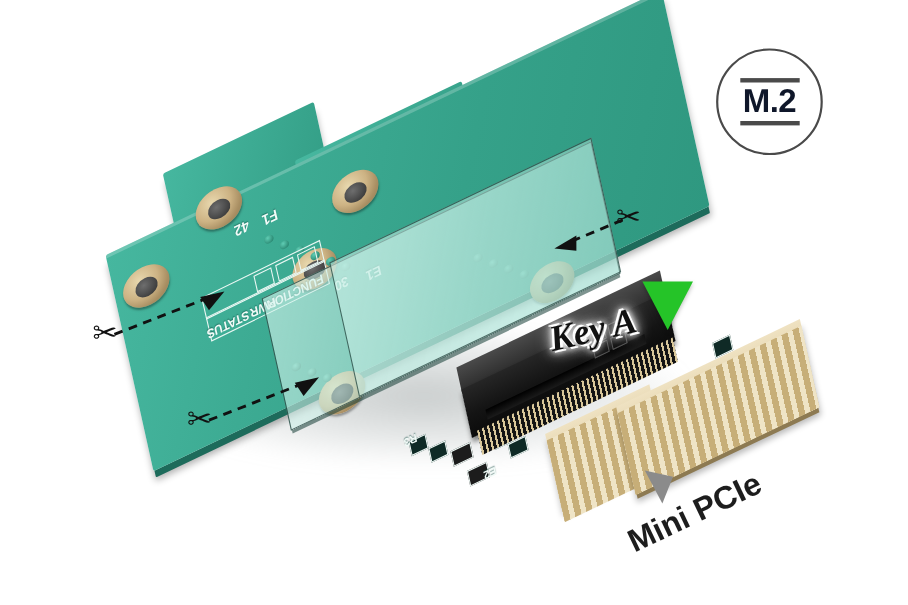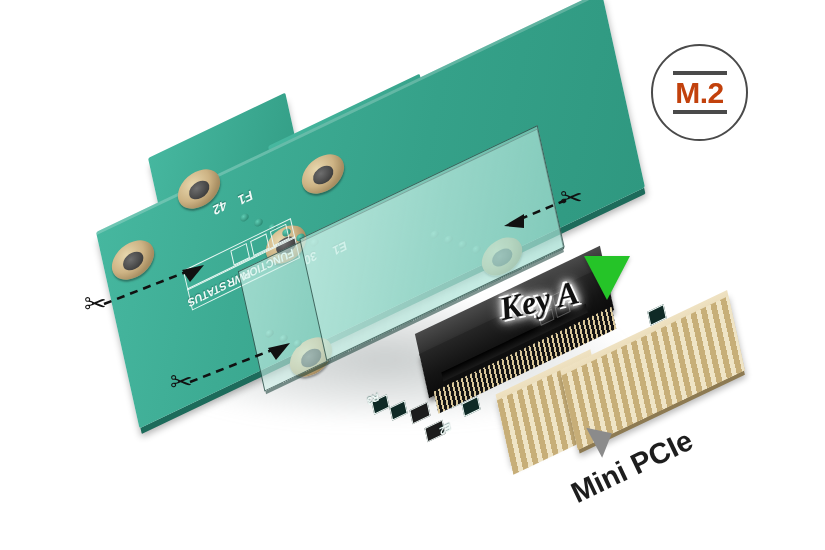--- a/index.html
+++ b/index.html
@@ -8,21 +8,21 @@
 
   #stage{position:relative;width:825px;height:550px;background:#fff;overflow:hidden;}
 
   
   .badge{position:absolute;left:651px;top:44px;width:97px;height:97px;border-radius:50%;
          border:2.2px solid #4a4a4a;display:flex;flex-direction:column;align-items:center;
          justify-content:center;box-sizing:border-box;}
   .badge .bar{width:54px;height:4px;background:#4a4a4a;}
   .badge .bar.top{margin-bottom:3px;}
   .badge .bar.bot{margin-top:2px;}
-  .badge .txt{font-size:30px;font-weight:bold;color:#c2410c;letter-spacing:-0.5px;
+  .badge .txt{font-size:30px;font-weight:bold;color:#0f172a;letter-spacing:-0.5px;
               font-family:"Liberation Sans",sans-serif;line-height:1;}
 
   
   #board{position:absolute;left:0;top:0;width:825px;height:550px;}
 
   
   .bshadow{position:absolute;left:150px;top:300px;width:470px;height:120px;
            background:radial-gradient(ellipse at 50% 50%, rgba(120,130,130,.40) 0%, rgba(150,160,160,.16) 55%, rgba(255,255,255,0) 75%);
            filter:blur(9px);}
 

